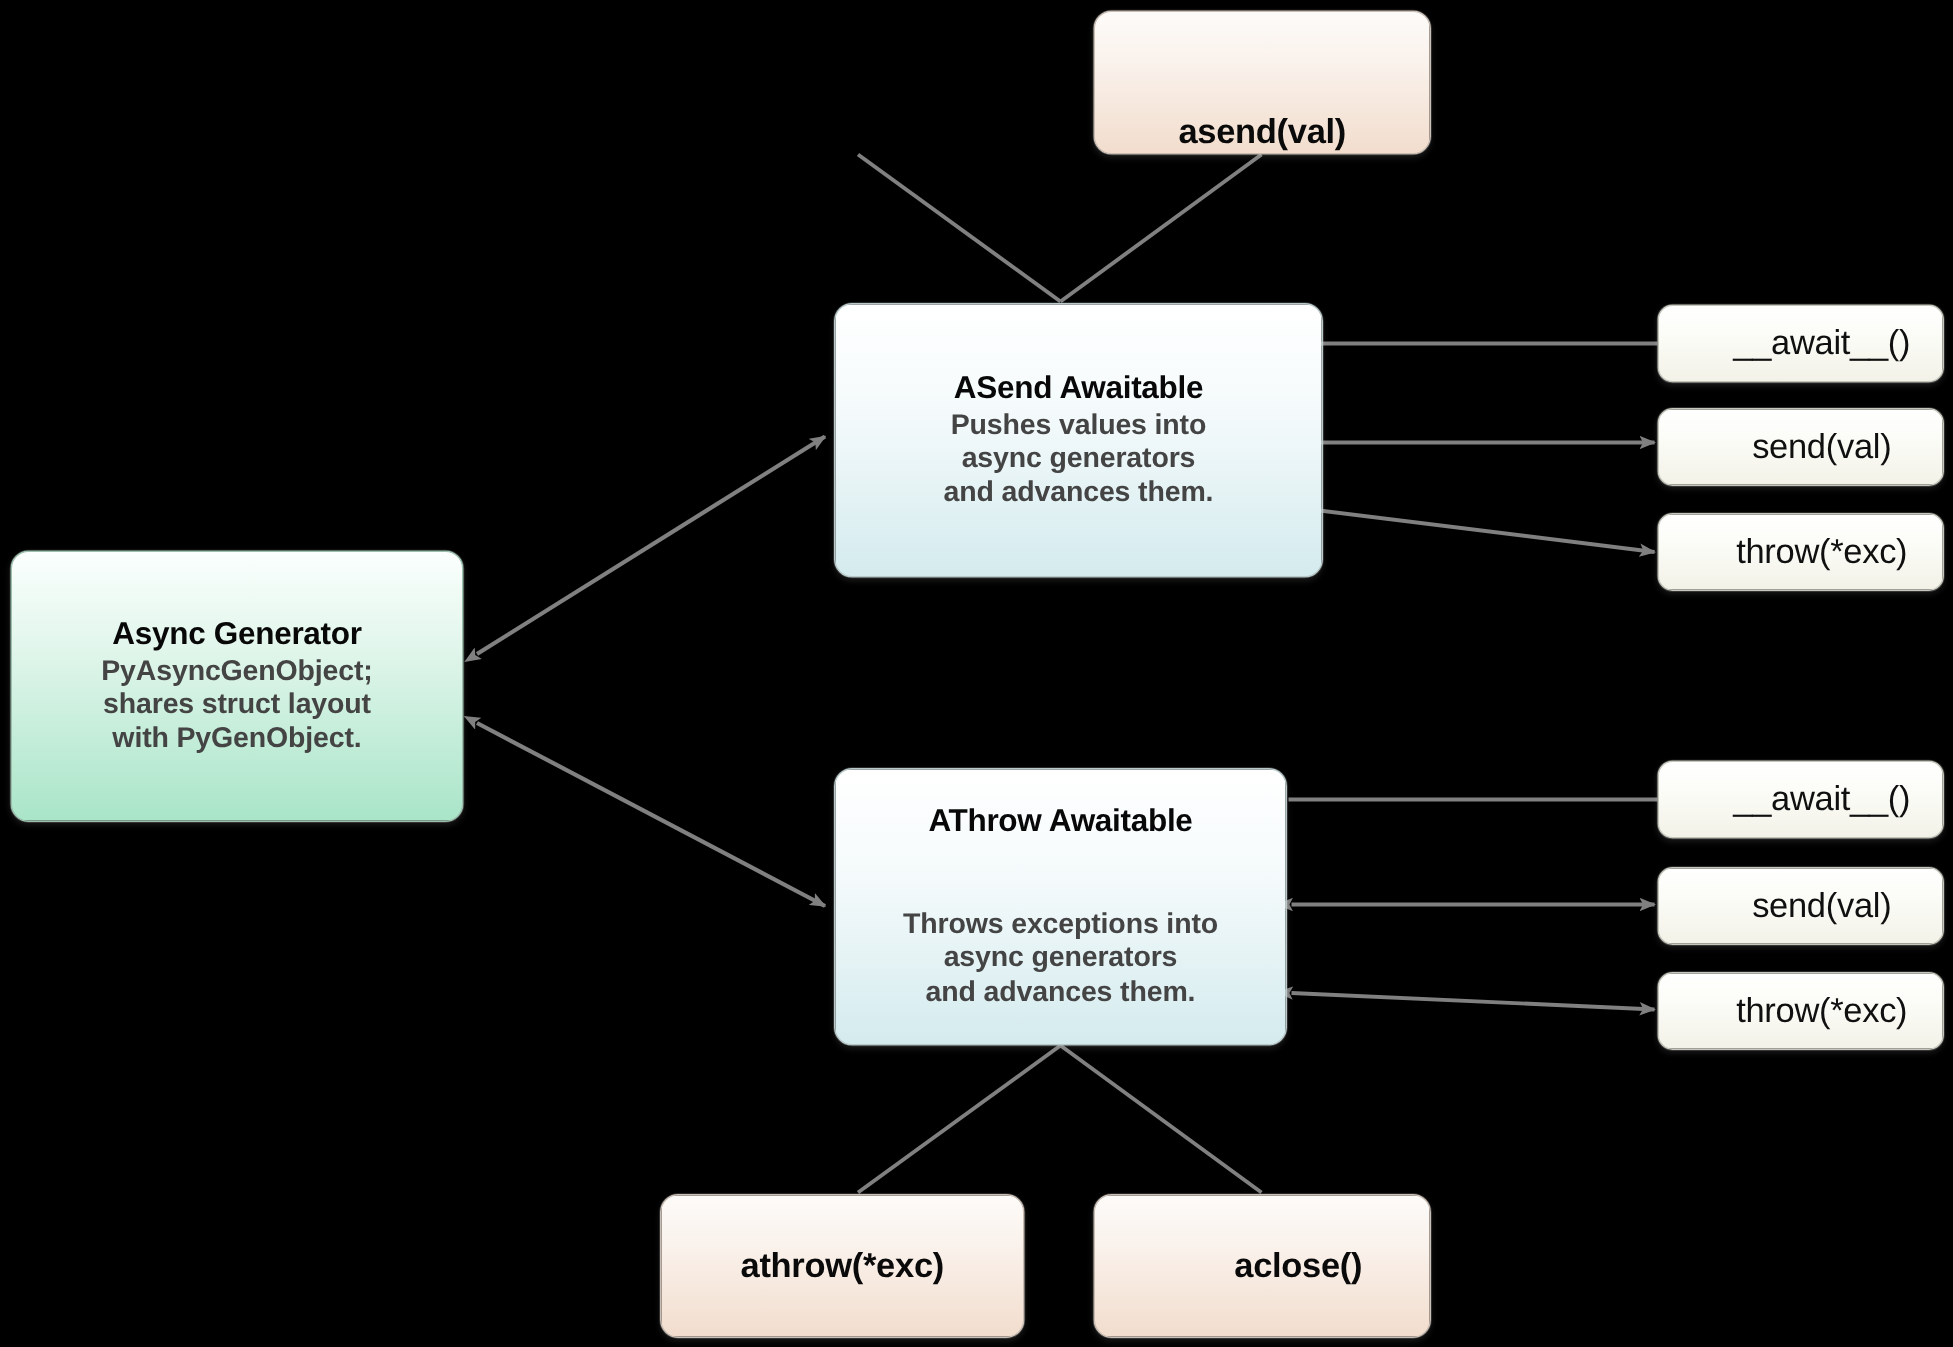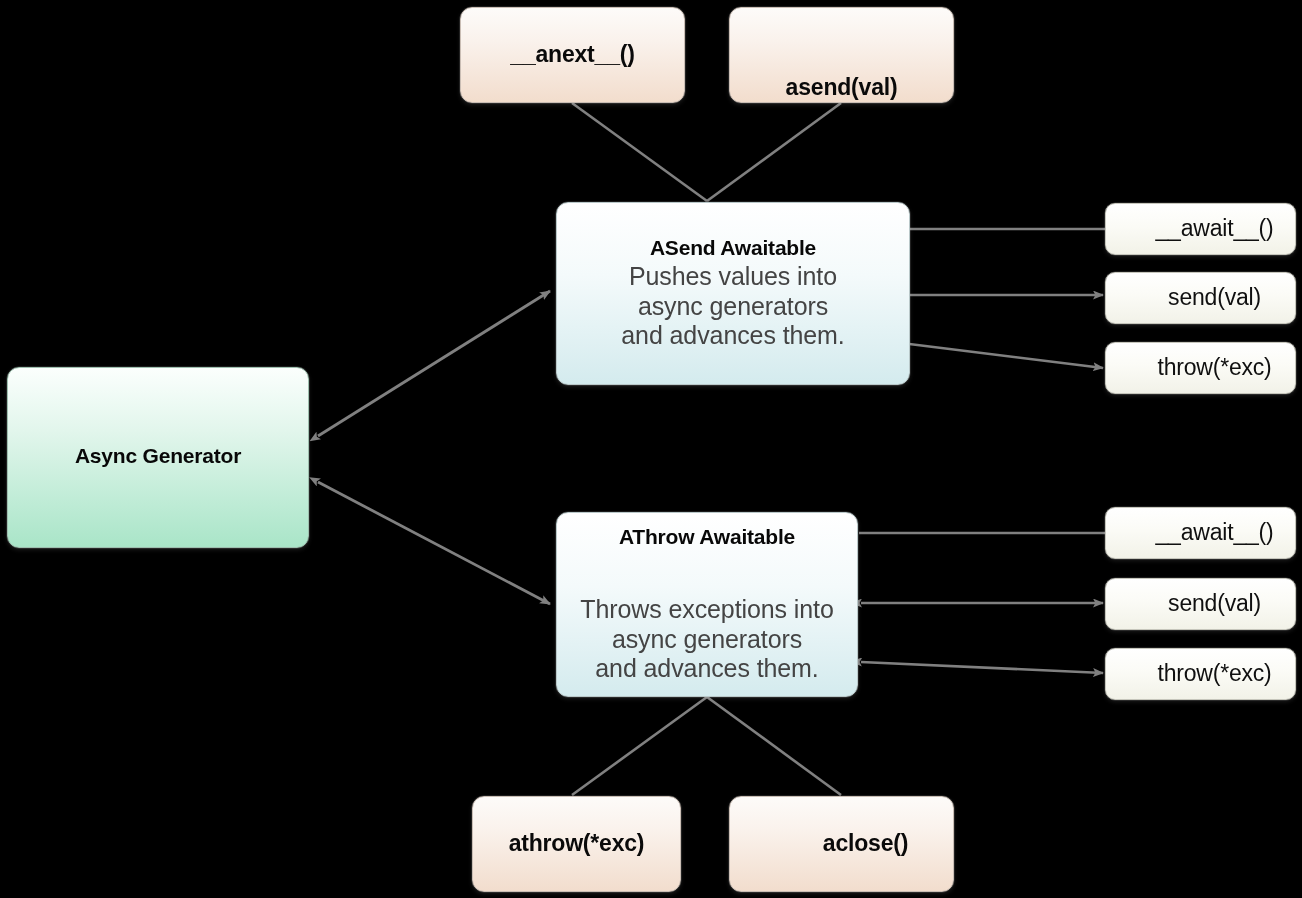--- a/index.html
+++ b/index.html
@@ -76,22 +76,22 @@
   }
   .node-title {
     font-size: 21px;
     font-weight: bold;
     color: #080808;
     line-height: 1.15;
     margin-bottom: 2px;
     letter-spacing: -0.2px;
   }
   .node-desc {
-    font-size: 25px;
-    font-weight: normal;
+    font-size: 19px;
+    font-weight: bold;
     color: #444444;
     line-height: 1.18;
     white-space: pre-line;
     letter-spacing: -0.1px;
   }
 </style>
 </head>
 <body>
 
 <div id="canvas">
@@ -142,33 +142,33 @@
       <path d="M859,533 L1105,533" stroke="#808080" stroke-width="2.6" fill="none"></path>
     </g>
     <g>
       <path d="M861,603 L1103,603" stroke="#808080" stroke-width="2.6" fill="none" marker-start="url(#arrowStart)" marker-end="url(#arrowEnd)"></path>
     </g>
     <g>
       <path d="M861,662 L1103,673" stroke="#808080" stroke-width="2.6" fill="none" marker-start="url(#arrowStart)" marker-end="url(#arrowEnd)"></path>
     </g>
   </svg>
 
-  <div class="node node--peach" style="left:460px; top:7px; width:225px; height:96px;">
-    <span class="node-title">__anext__()</span>
-  </div>
 
   <div class="node node--peach" style="left:729px; top:7px; width:225px; height:96px;justify-content:flex-end;">
     <span class="node-title">asend(val)</span>
   </div>
 
   <div class="node node--green" style="left:7px; top:367px; width:302px; height:181px;">
     <span class="node-title">Async Generator</span>
-  </div>
-
-  <div class="node node--cyan" style="left:556px; top:202px; width:354px; height:183px;">
+    <span class="node-desc">PyAsyncGenObject;
+shares struct layout
+with PyGenObject.</span>
+  </div>
+
+  <div class="node node--cyan" style="left:556px; top:202px; width:326px; height:183px;">
     <span class="node-title">ASend Awaitable</span>
     <span class="node-desc">Pushes values into
 async generators
 and advances them.</span>
   </div>
 
   <div class="node node--cyan" style="left:556px; top:512px; width:302px; height:185px;gap:44px;">
     <span class="node-title">AThrow Awaitable</span>
     <span class="node-desc">Throws exceptions into
 async generators
@@ -188,20 +188,20 @@
   <div class="node node--cream" style="left:1105px; top:507px; width:191px; height:52px;">
     <span class="node-title">__await__()</span>
   </div>
   <div class="node node--cream" style="left:1105px; top:578px; width:191px; height:52px;">
     <span class="node-title">send(val)</span>
   </div>
   <div class="node node--cream" style="left:1105px; top:648px; width:191px; height:52px;">
     <span class="node-title">throw(*exc)</span>
   </div>
 
-  <div class="node node--peach" style="left:472px; top:796px; width:209px; height:96px;">
+  <div class="node node--peach" style="left:440px; top:796px; width:243px; height:96px;">
     <span class="node-title">athrow(*exc)</span>
   </div>
   <div class="node node--peach" style="left:729px; top:796px; width:225px; height:96px;padding-left:48px;">
     <span class="node-title">aclose()</span>
   </div>
 
 </div>
 
 </body></html>

